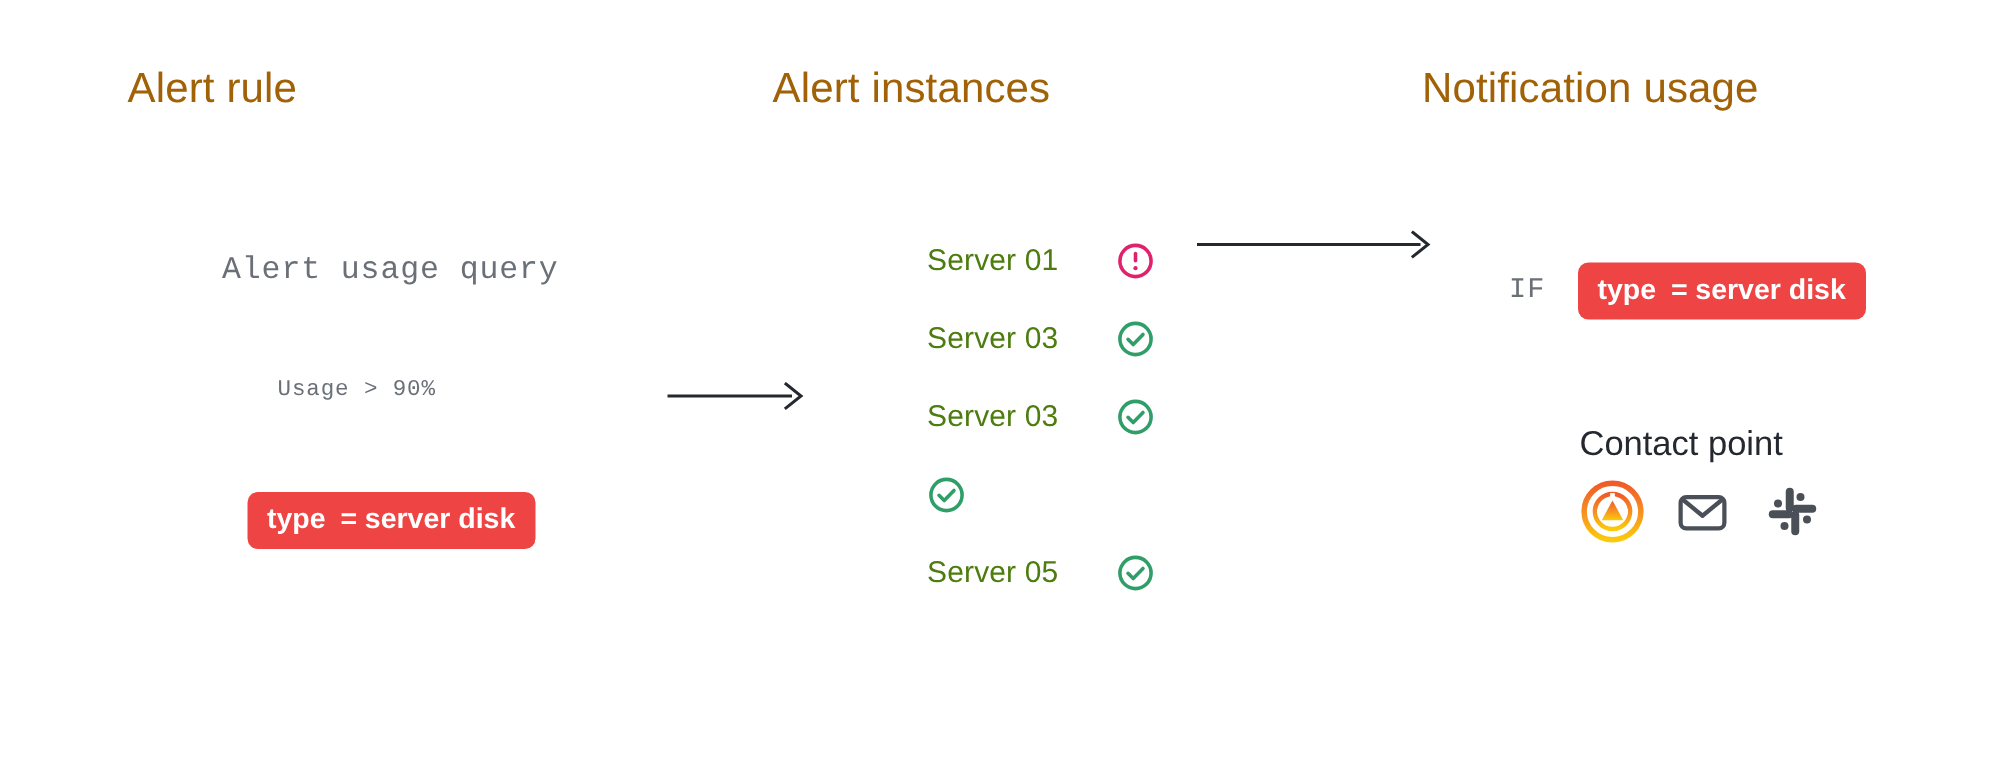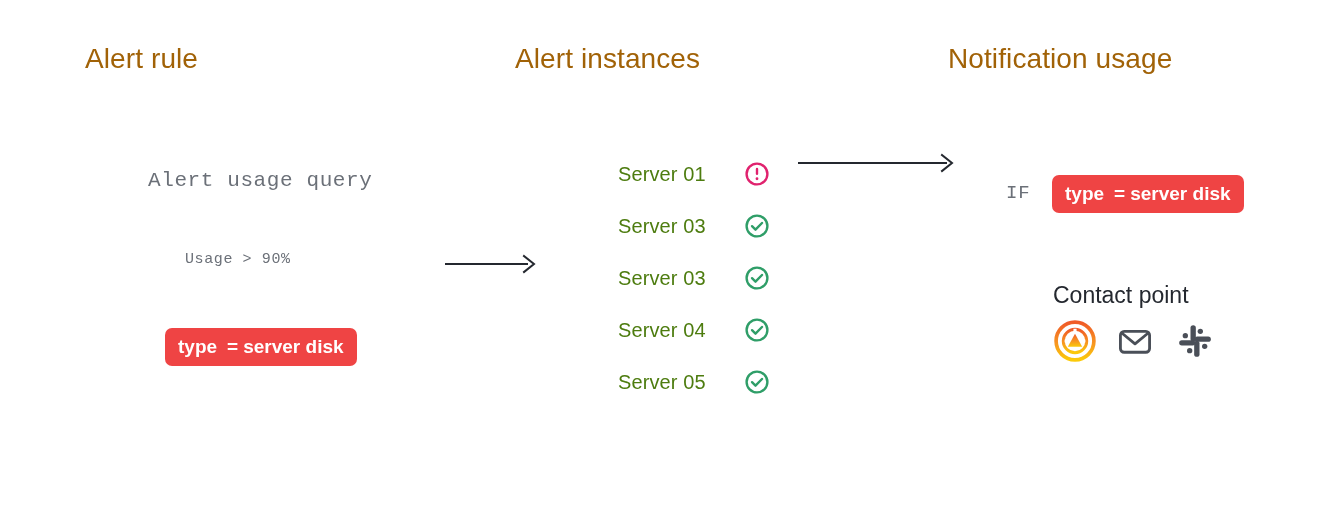--- a/index.html
+++ b/index.html
@@ -203,21 +203,20 @@
       <span class="instance-name">Server 03</span>
       <span class="instance-status">
         <svg width="26" height="26" viewBox="0 0 24 24">
           <circle cx="12" cy="12" r="9.6" fill="none" stroke="#2f9e68" stroke-width="2.2"></circle>
           <path d="M 7.4 12.2 L 10.6 15.4 L 16.6 9.2" fill="none" stroke="#2f9e68" stroke-width="2.2" stroke-linecap="round" stroke-linejoin="round"></path>
         </svg>
       </span>
     </div>
 
     <div class="instance-row">
-      <span class="instance-name">Server 04</span>
       <span class="instance-status">
         <svg width="26" height="26" viewBox="0 0 24 24">
           <circle cx="12" cy="12" r="9.6" fill="none" stroke="#2f9e68" stroke-width="2.2"></circle>
           <path d="M 7.4 12.2 L 10.6 15.4 L 16.6 9.2" fill="none" stroke="#2f9e68" stroke-width="2.2" stroke-linecap="round" stroke-linejoin="round"></path>
         </svg>
       </span>
     </div>
 
     <div class="instance-row">
       <span class="instance-name">Server 05</span>

